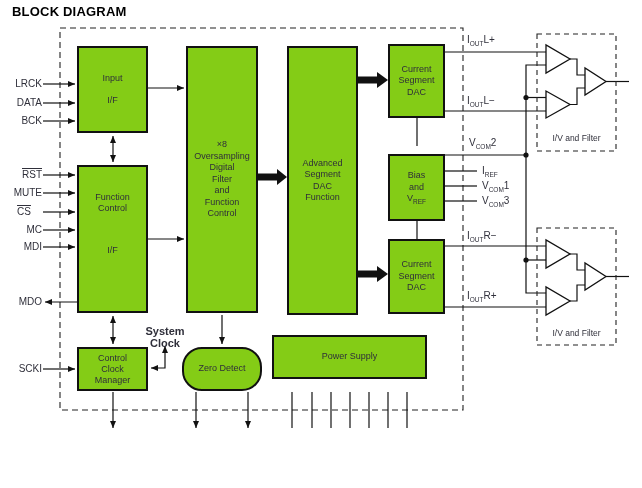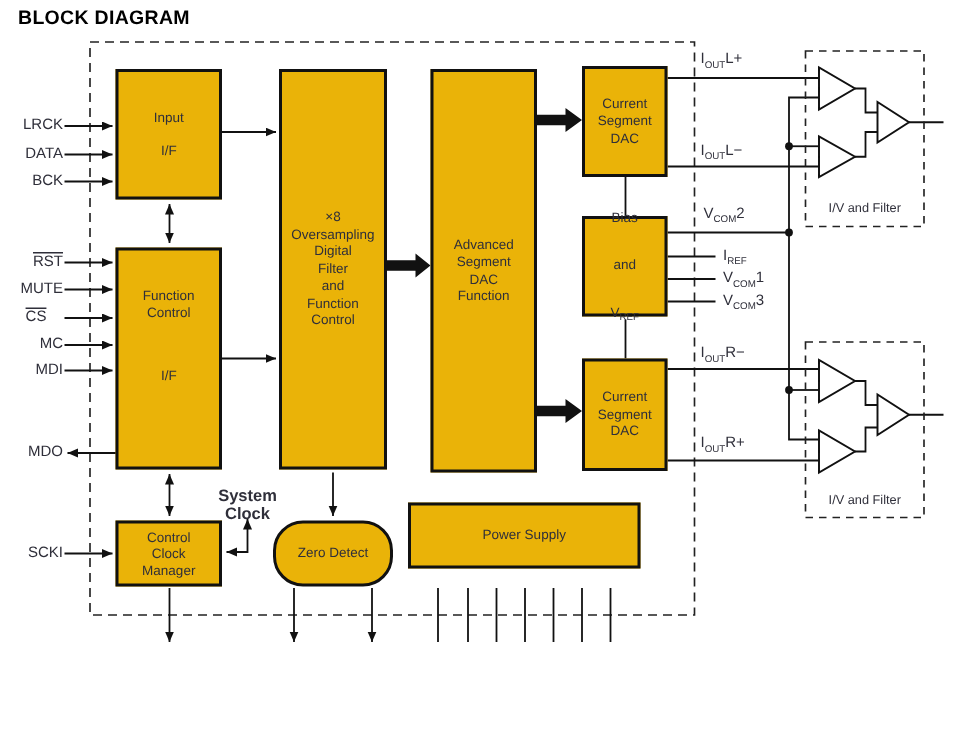--- a/index.html
+++ b/index.html
@@ -1,20 +1,20 @@
 <!DOCTYPE html>
 <html><head>
 <meta charset="utf-8">
 <style>
   html,body{margin:0;padding:0;background:#fff;}
   #stage{position:relative;width:642px;height:436px;background:#fff;
          font-family:"Liberation Sans",sans-serif;color:#2f2f3a;overflow:hidden;}
   #wires{position:absolute;left:0;top:0;width:642px;height:488px;}
   .title{position:absolute;left:12px;top:4px;font-size:13px;font-weight:bold;color:#000;letter-spacing:.2px;}
-  .blk{position:absolute;border:2px solid #111;background:#eab308;box-sizing:border-box;
+  .blk{position:absolute;border:2px solid #111;background:#84cc16;box-sizing:border-box;
        display:flex;flex-direction:column;align-items:center;justify-content:center;
        text-align:center;font-size:9px;line-height:11.5px;color:#2f2f3a;}
   .lbl{position:absolute;font-size:10px;line-height:12px;color:#2f2f3a;white-space:nowrap;}
   .pinL{left:6px;width:36px;text-align:right;}
   .ovl{text-decoration:overline;text-decoration-color:#2f2f3a;}
   .sb{font-size:6.5px;position:relative;top:2.5px;letter-spacing:0;}
   .rot{position:absolute;width:42px;height:12px;font-size:9.5px;color:#2f2f3a;white-space:nowrap;
        transform:rotate(-90deg);transform-origin:0 0;}
   .ivbox-label{position:absolute;width:79px;text-align:center;font-size:8.5px;color:#2f2f3a;}
   .figid{position:absolute;left:560px;top:473px;width:78px;text-align:right;font-size:6.5px;color:#9a9a9a;}
@@ -148,21 +148,21 @@
     <span>DAC</span>
     <span>Function</span>
   </div>
 
   <div class="blk" style="left:388px;top:44px;width:57px;height:74px;">
     <span>Current</span>
     <span>Segment</span>
     <span>DAC</span>
   </div>
 
-  <div class="blk" style="left:388px;top:144px;width:57px;height:67px;gap:20px;">
+  <div class="blk" style="left:388px;top:154px;width:57px;height:67px;">
     <span>Bias</span>
     <span>and</span>
     <span><span>V</span><span class="sb">REF</span></span>
   </div>
 
   <div class="blk" style="left:388px;top:239px;width:57px;height:75px;">
     <span>Current</span>
     <span>Segment</span>
     <span>DAC</span>
   </div>

